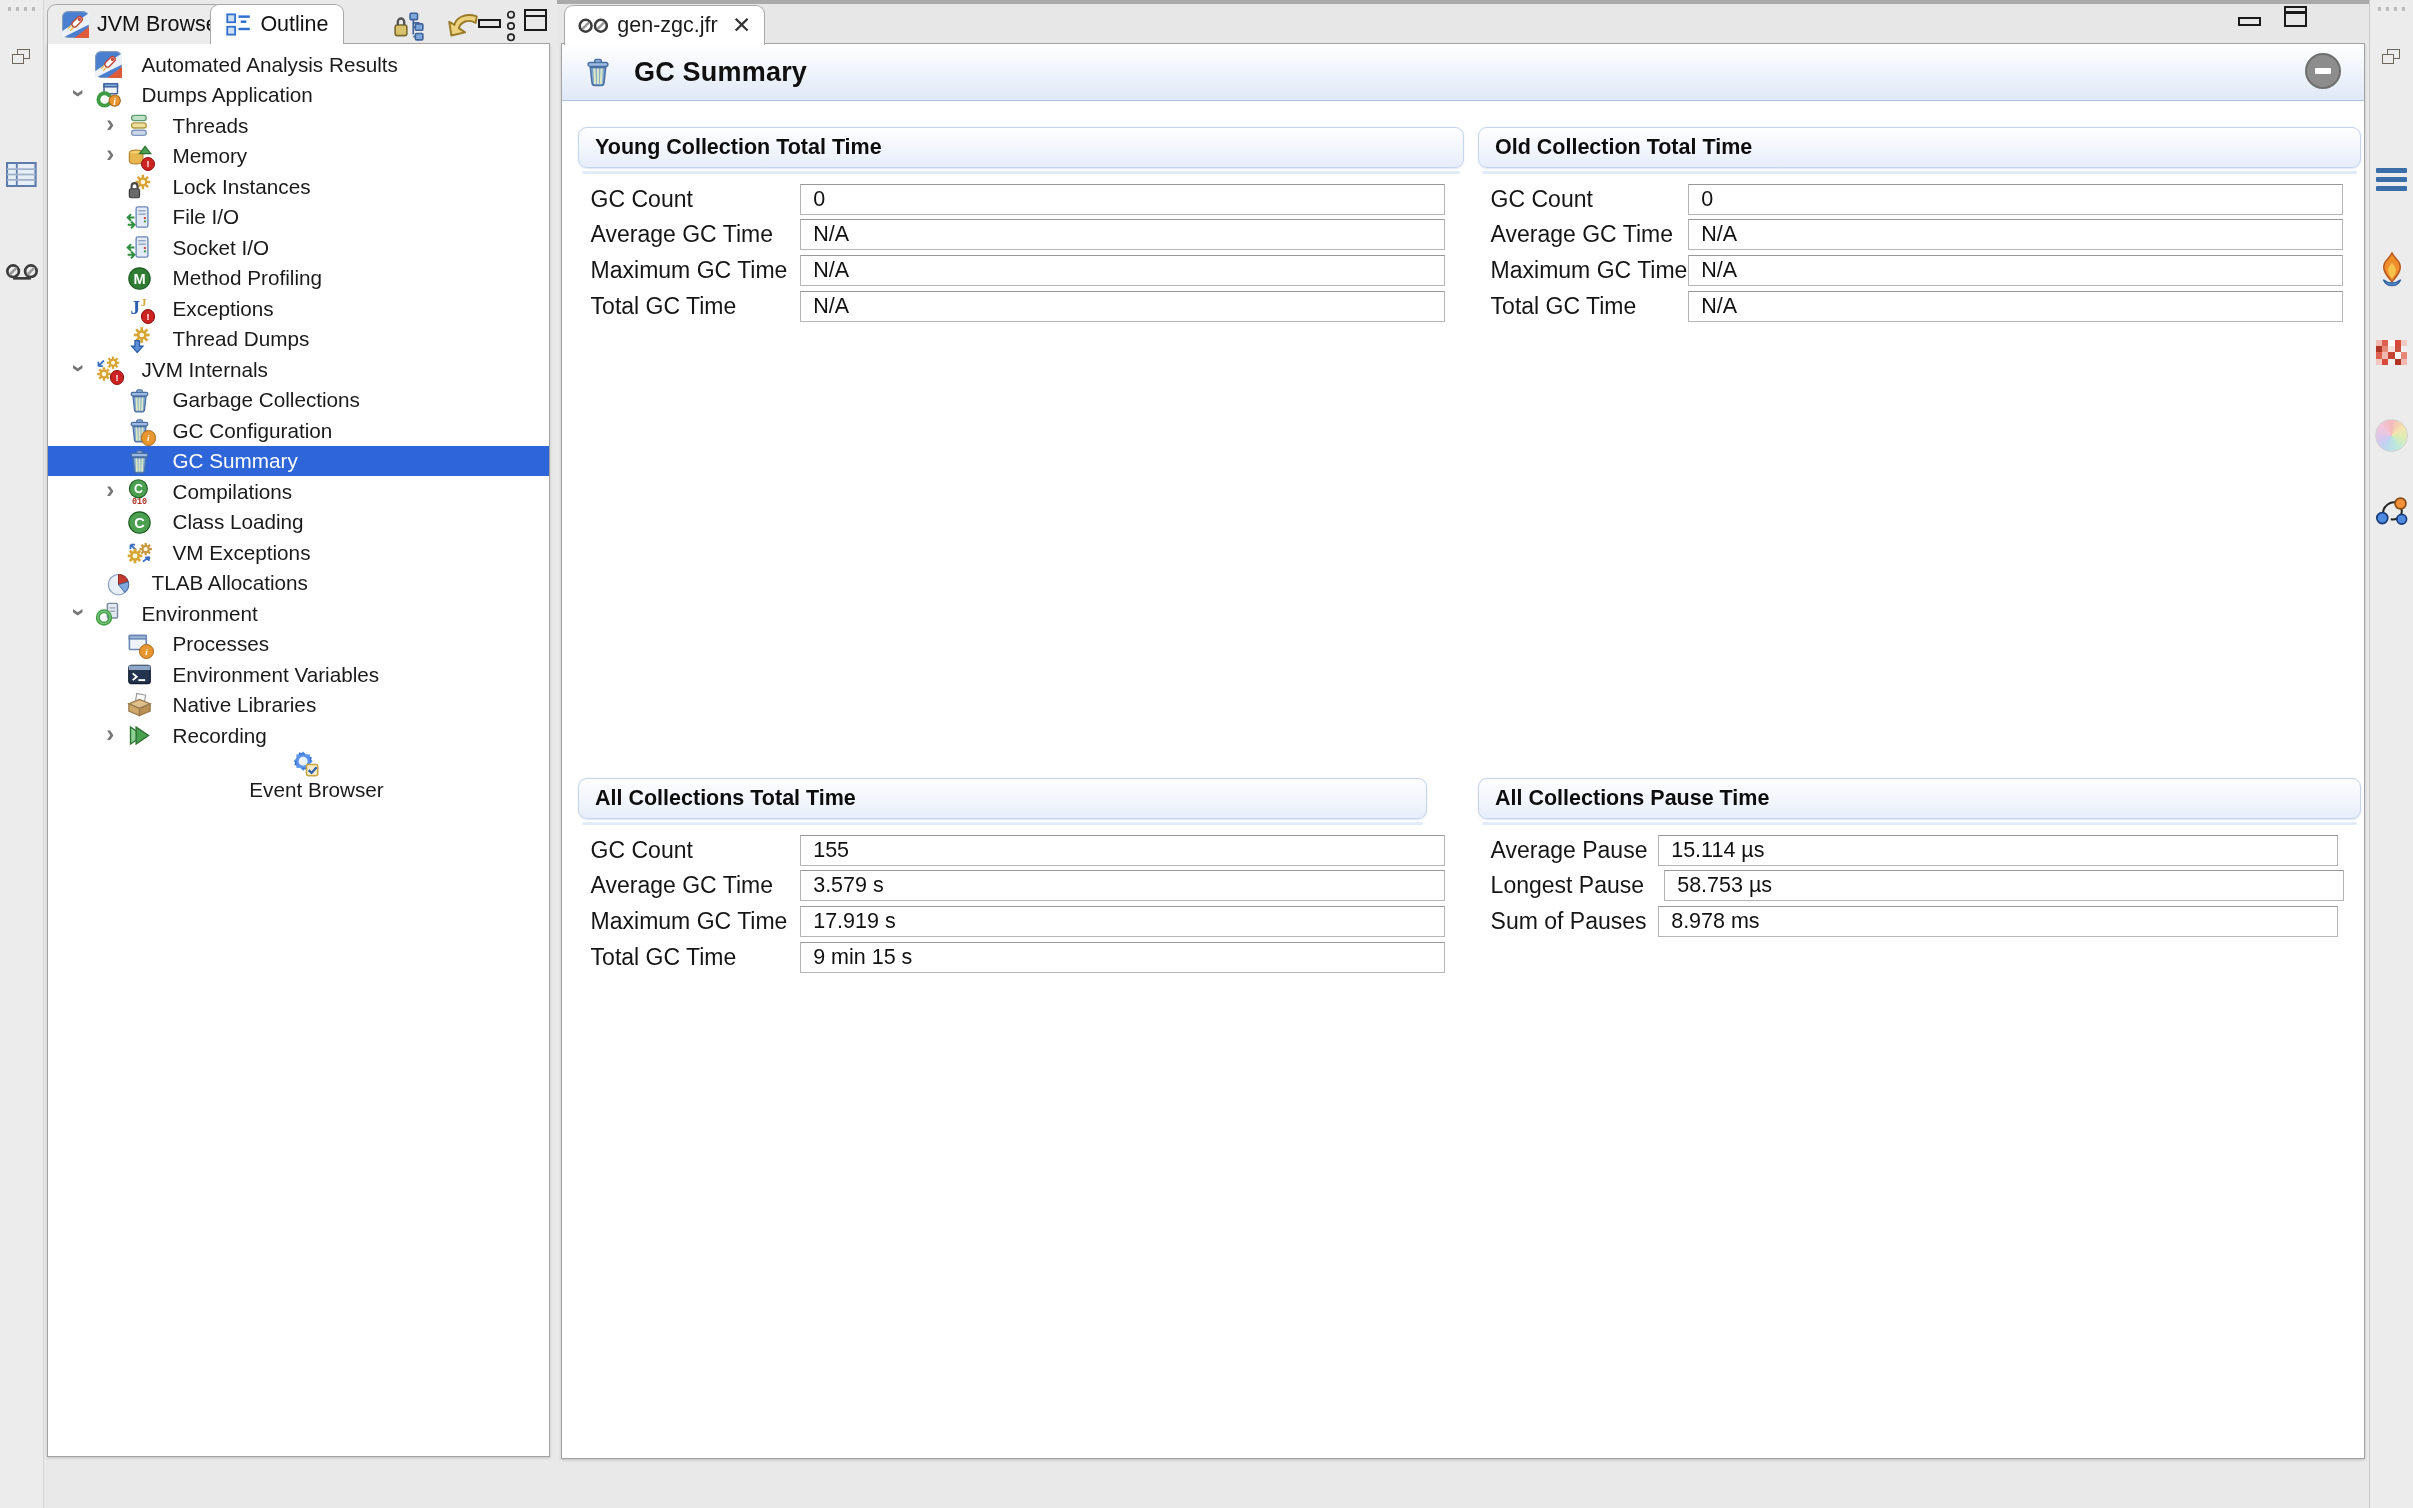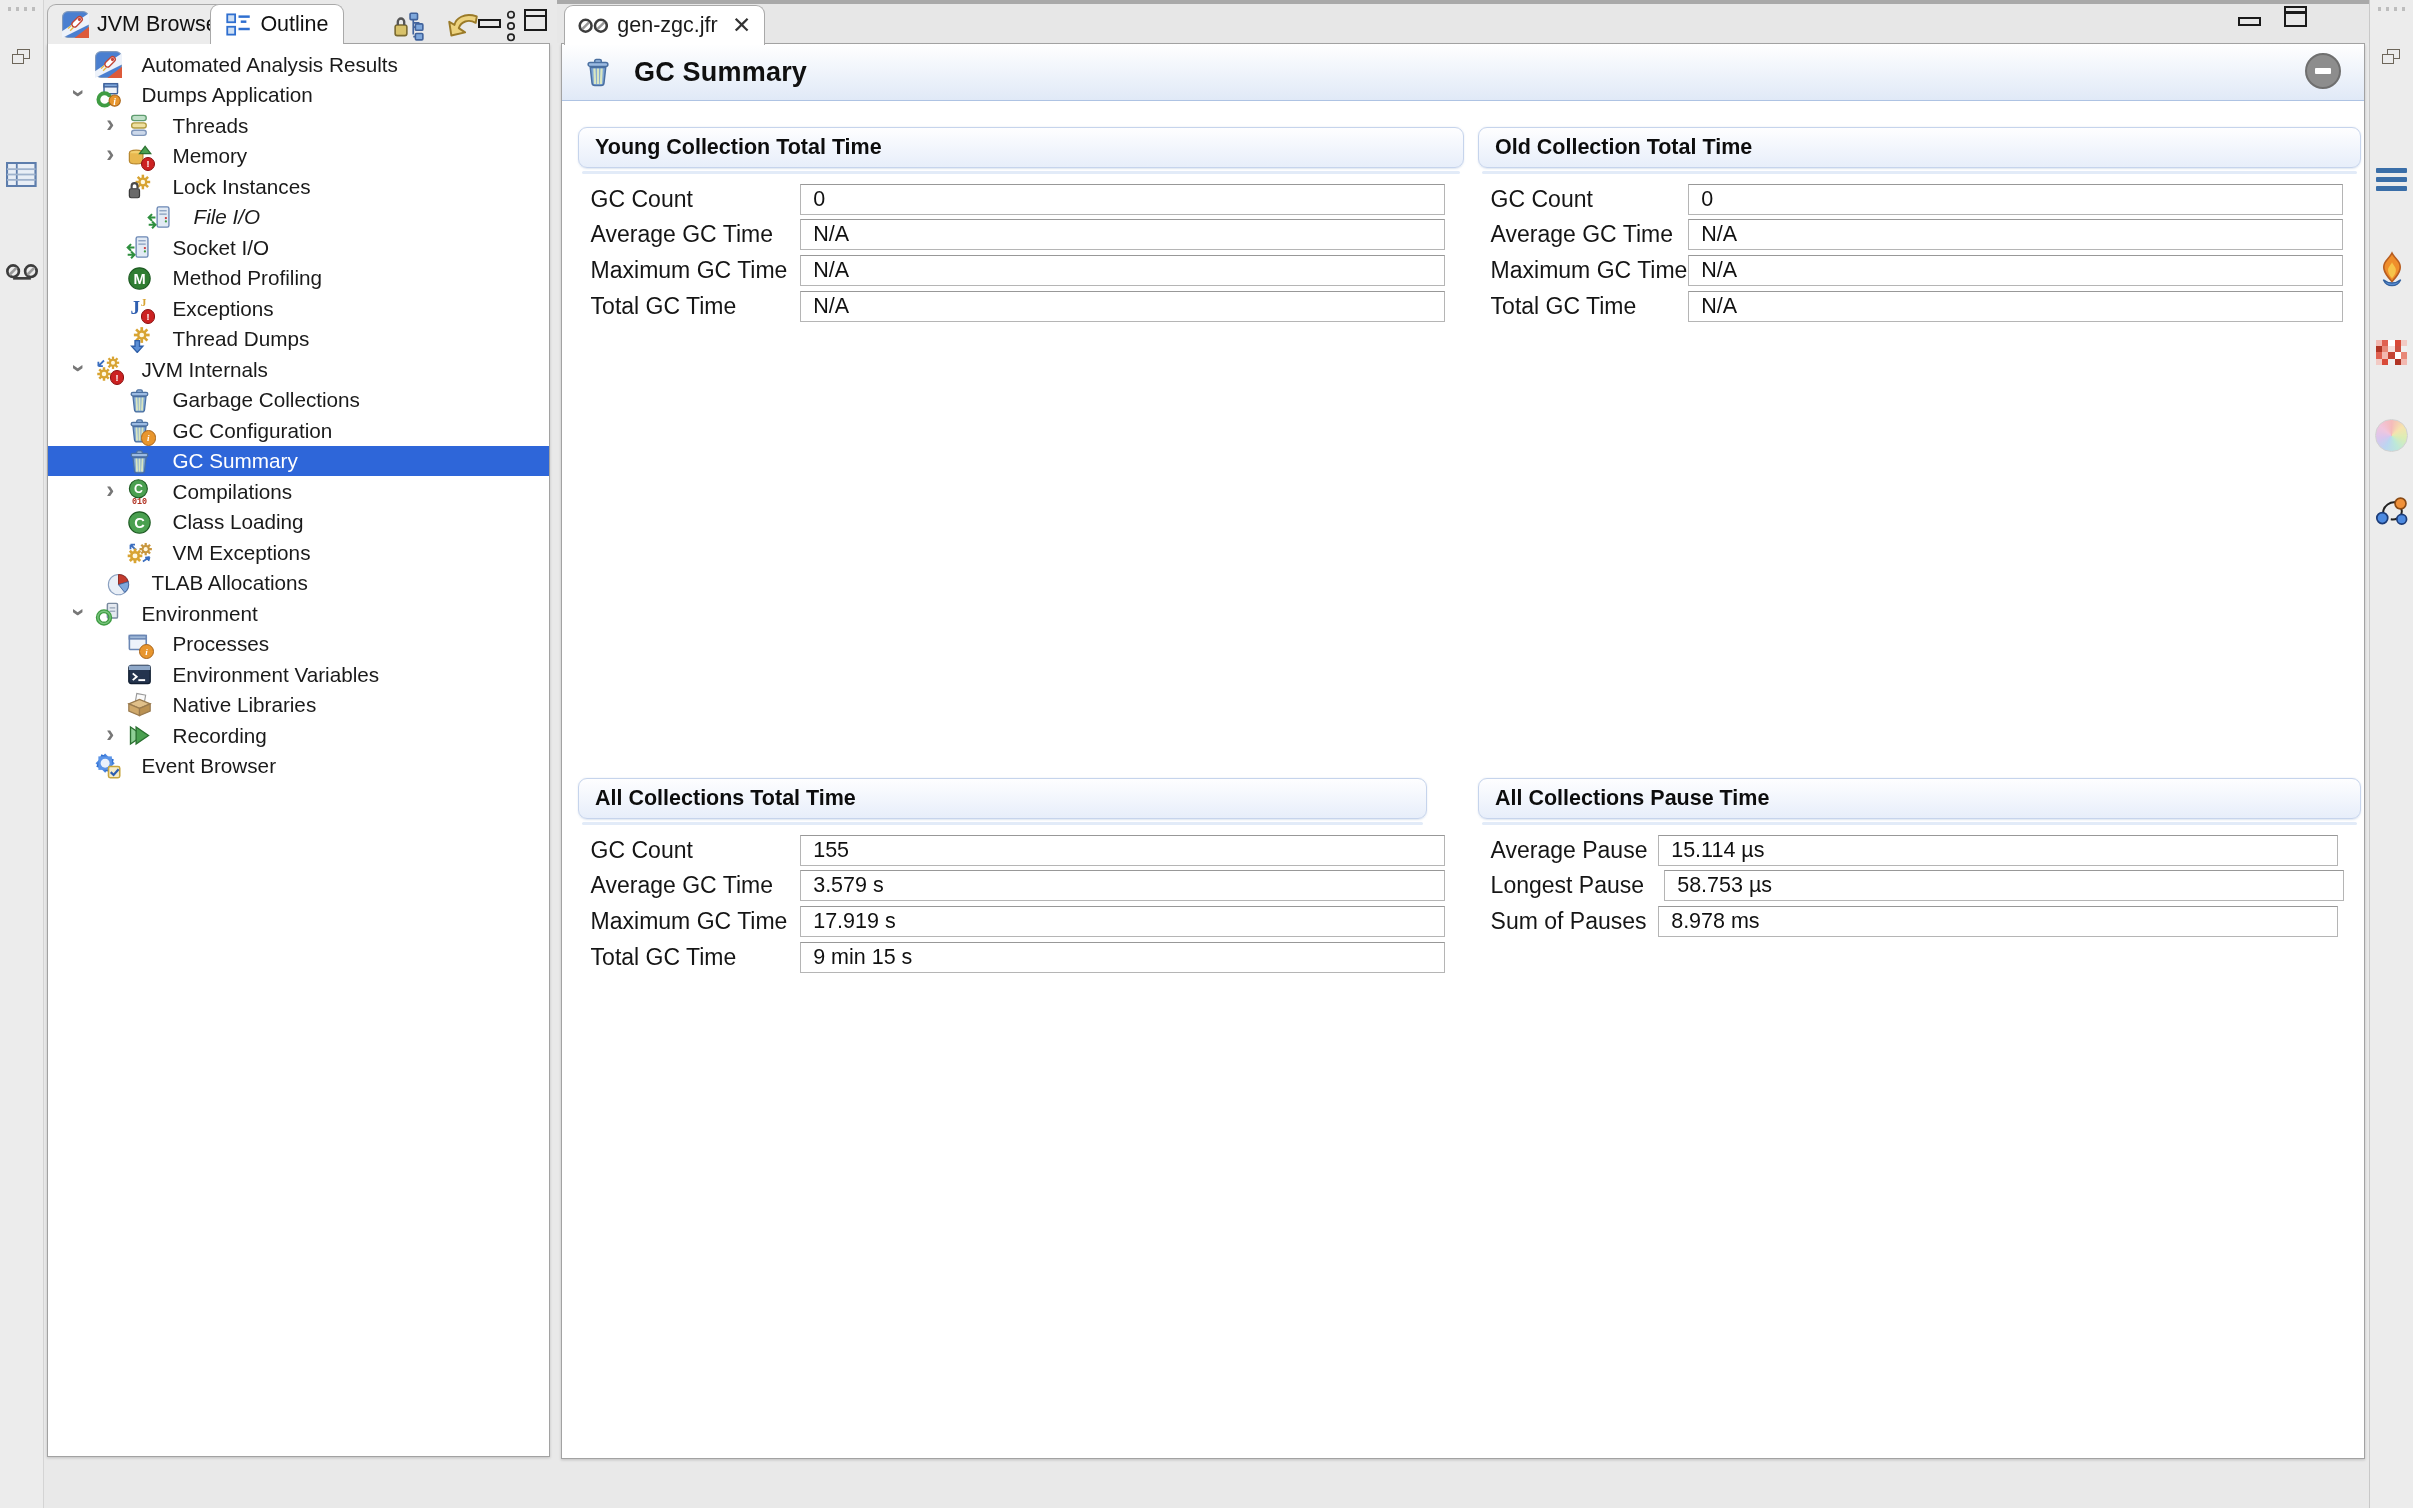--- a/index.html
+++ b/index.html
@@ -246,21 +246,21 @@
               <line x1="10.4" y1="3.4" x2="19.6" y2="12.6"></line>
               <line x1="19.6" y1="3.4" x2="10.4" y2="12.6"></line>
             </g>
             <circle cx="15" cy="8" r="2" fill="#fff8e0"></circle>
             <rect x="3" y="14" width="9" height="8" rx="1.5" fill="#6a6a6a" stroke="#3a3a3a" stroke-width="1.1"></rect>
             <path d="M5 14 v-2.4 a2.6 2.6 0 0 1 5.2 0 V14" fill="none" stroke="#4a4a4a" stroke-width="1.9"></path>
           </svg>
         </span>
         <span class="tlabel">Lock Instances</span>
       </div>
-      <div class="trow" style="padding-left: 68px; font-style: italic;">
+      <div class="trow" style="padding-left: 47px;">
         <span class="chev"></span>
         <span class="icw">
           <svg viewBox="0 0 24 24">
             <rect x="9" y="2.5" width="10.5" height="18" rx="1.5" fill="#e2eaf4" stroke="#6b87b4" stroke-width="1.2"></rect>
             <line x1="11" y1="6" x2="17.5" y2="6" stroke="#8aa0c0" stroke-width="1.2"></line>
             <line x1="11" y1="9" x2="17.5" y2="9" stroke="#8aa0c0" stroke-width="1.2"></line>
             <circle cx="16.8" cy="12.5" r="1" fill="#cc3333"></circle>
             <circle cx="16.8" cy="15.5" r="1" fill="#3f9c43"></circle>
             <path d="M1.5 12 h6 M4.5 9 L1.5 12 L4.5 15" fill="none" stroke="#2f8f3f" stroke-width="1.8"></path>
             <path d="M7.5 18.5 h-6 M4.5 15.5 L7.5 18.5 L4.5 21.5" fill="none" stroke="#2f8f3f" stroke-width="1.8"></path>
@@ -515,21 +515,21 @@
           <span class="chevg">›</span>
         </span>
         <span class="icw">
           <svg viewBox="0 0 24 24">
             <path d="M4 4.5 L15 12 L4 19.5 Z" fill="#8fcf96" stroke="#2a7030" stroke-width="1.2"></path>
             <path d="M9 4.5 L20 12 L9 19.5 Z" fill="#4aa050" stroke="#2a7030" stroke-width="1.2"></path>
           </svg>
         </span>
         <span class="tlabel">Recording</span>
       </div>
-      <div class="trow" style="padding-left: 16px;">
+      <div class="trow" style="padding-left: 16px; flex-direction: column;">
         <span class="chev"></span>
         <span class="icw">
           <svg viewBox="0 0 24 24">
             <g transform="translate(9 9)">
               <rect x="-6" y="-6" width="12" height="12" fill="#4a86e0" transform="rotate(45)"></rect>
               <rect x="-6" y="-6" width="12" height="12" fill="#2f6fd0" transform="rotate(22)"></rect>
               <rect x="-6" y="-6" width="12" height="12" fill="#5b94e8"></rect>
               <circle r="4" fill="#eaf1fb"></circle>
             </g>
             <rect x="12" y="12" width="10" height="10" rx="1.5" fill="#f6ecc8" stroke="#c8a63f" stroke-width="1.4"></rect>

